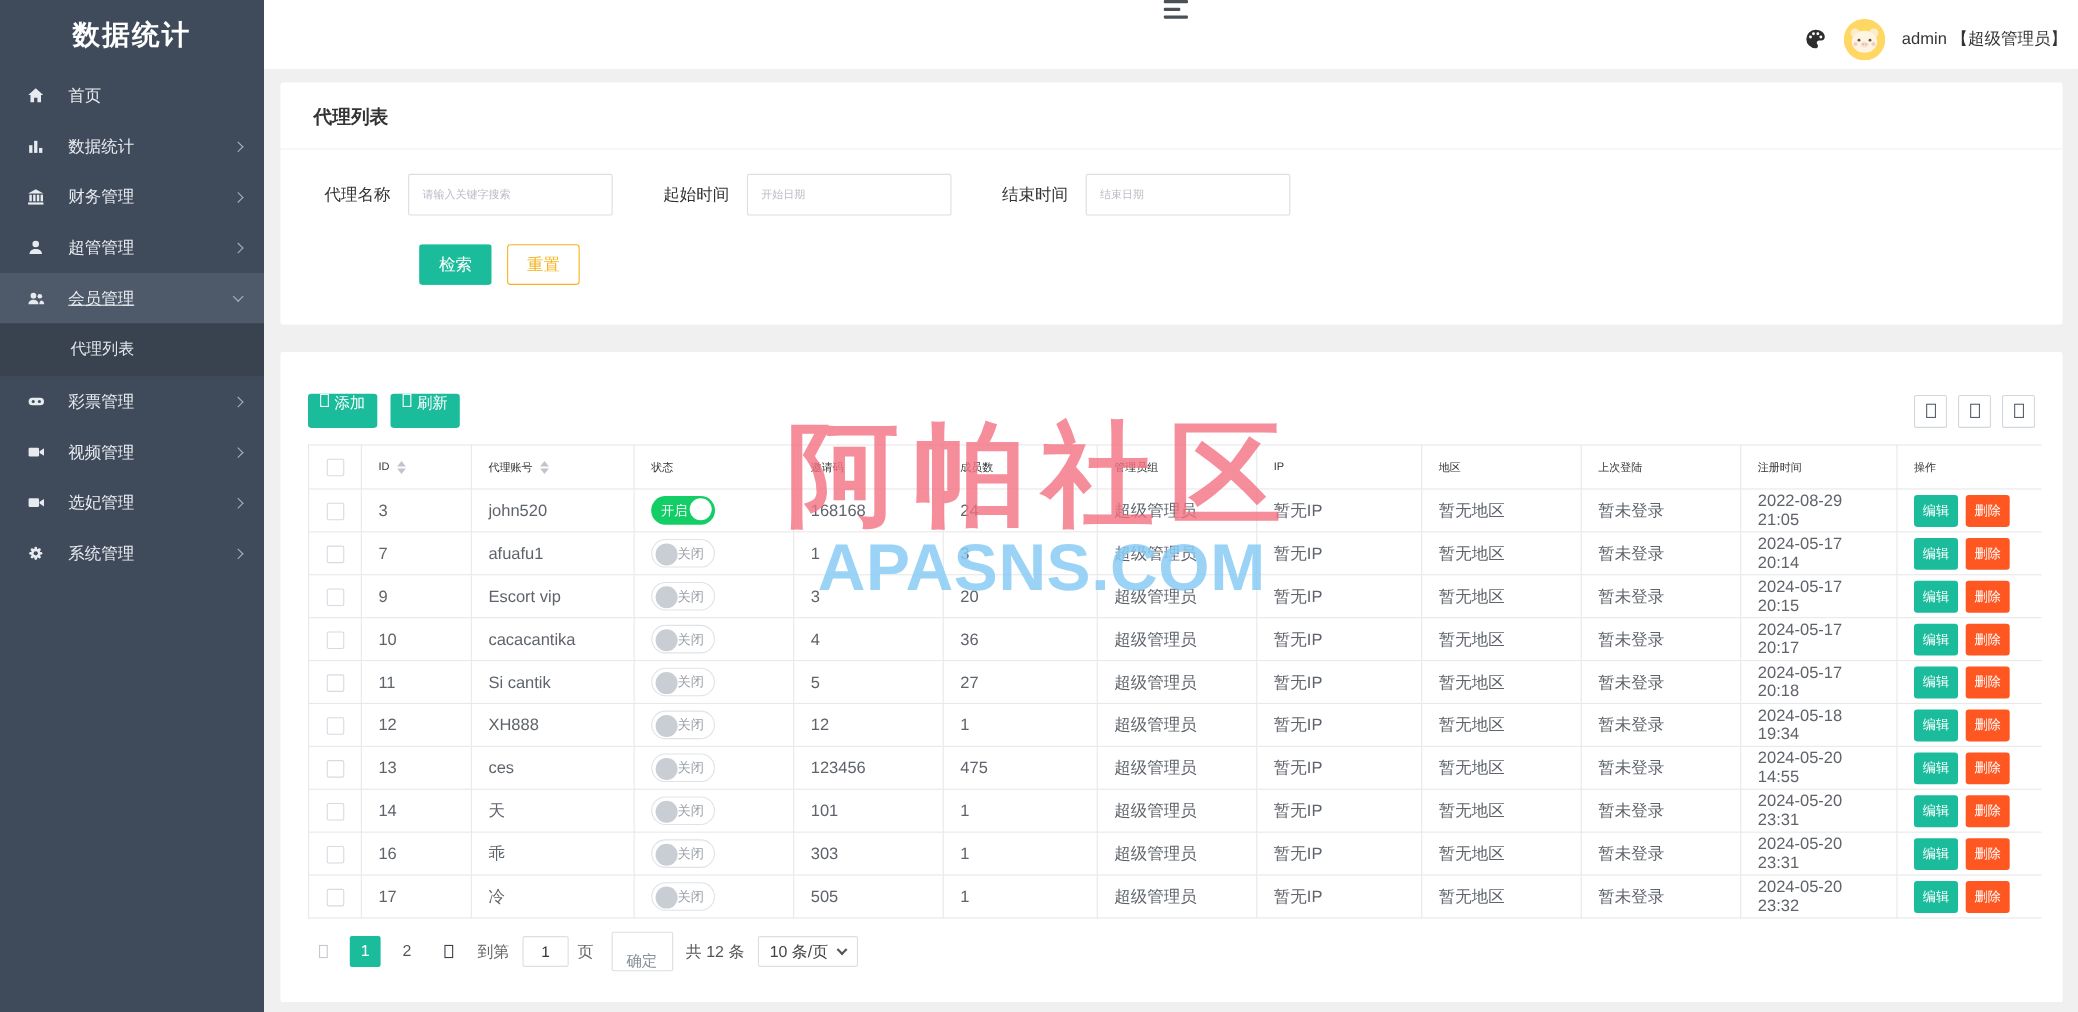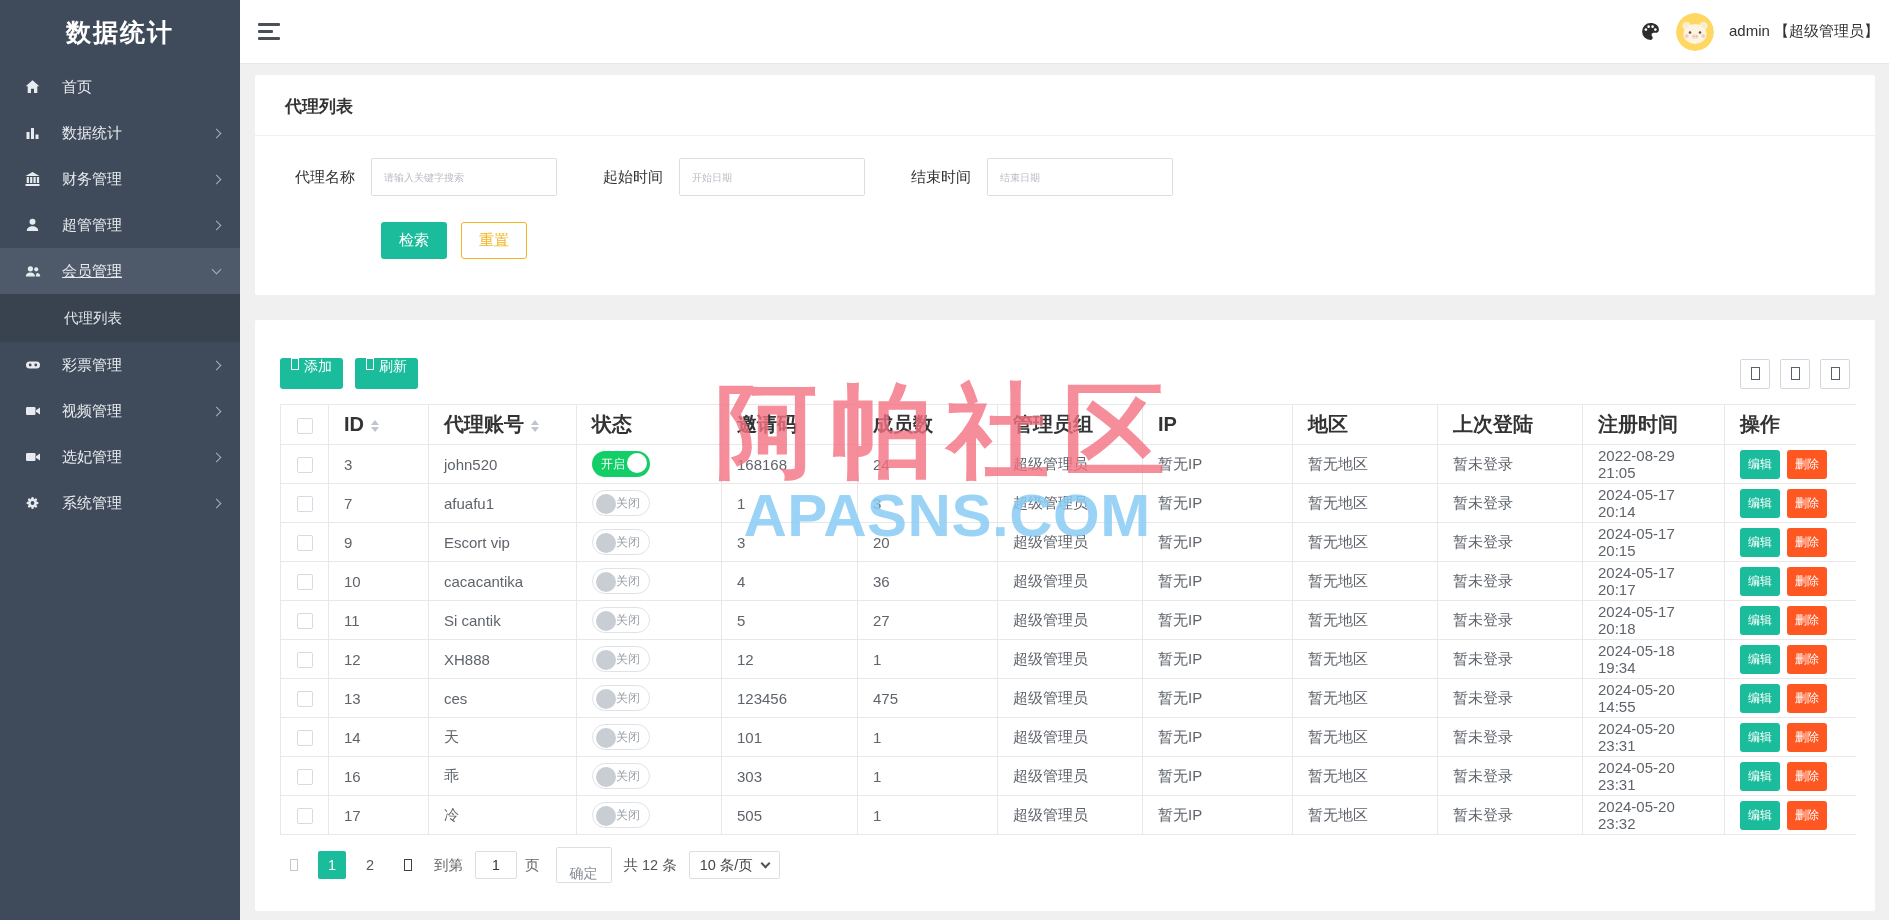--- a/index.html
+++ b/index.html
@@ -14,21 +14,21 @@
   .mi-icon { width:18px; height:16px; display:flex; align-items:center; }
   .mi-label { margin-left:20px; flex:1; }
   .chev { width:7px; height:7px; border-right:1.6px solid #a8b0bb; border-bottom:1.6px solid #a8b0bb; transform:rotate(-45deg); }
   .chev.down { transform:rotate(45deg); margin-top:-3px; }
   .submenu { background:#39434f; padding:4px 0; }
   .submenu-item { height:40px; line-height:40px; padding-left:64px; font-size:14.5px; color:#e2e6ec; cursor:pointer; }
   .copyright { margin:58px 24px 0; font-size:14px; color:#99a2ae; line-height:24px; }
 
   
   .main { flex:1; display:flex; flex-direction:column; min-width:0; }
-  .topbar { height:64px; background:#fff; border-bottom:1px solid #e8e8e8; display:flex; align-items:center; padding:0 10px 0 18px; flex-shrink:0; }
+  .topbar { height:64px; background:#fff; border-bottom:1px solid #e8e8e8; display:flex; align-items:center; padding:0 10px 0 18px; flex-shrink:0;flex-direction:column; }
   .hamburger { width:22px; cursor:pointer; }
   .hamburger span { display:block; height:2.5px; background:#4a5058; margin-bottom:4.5px; border-radius:1px; }
   .hamburger span:nth-child(2) { width:70%; }
   .hamburger span:last-child { margin-bottom:0; }
   .topbar-right { margin-left:auto; display:flex; align-items:center; gap:15px; }
   .palette-btn { cursor:pointer; display:flex; }
   .avatar { width:38px; height:38px; border-radius:50%; overflow:hidden; cursor:pointer; flex-shrink:0; }
   .admin-label { font-size:15px; color:#333; white-space:nowrap; cursor:pointer; }
 
   .content { flex:1; background:#f0f0f0; padding:11px 14px 0 15px; position:relative; overflow:hidden; }
@@ -51,21 +51,21 @@
   
   .table-card { padding:38px 25px 28px; position:relative; }
   .table-toolbar { display:flex; align-items:center; margin-bottom:15px; }
   .btn-sm-teal { height:31px; padding:0 11px; background:#1abc9c; color:#fff; border:none; border-radius:3px; font-size:14px; display:flex; align-items:flex-start; gap:5px; margin-right:12px; cursor:pointer; font-family:"Liberation Sans",sans-serif; }
   .tool-right { margin-left:auto; display:flex; gap:10px; }
   .icon-box { width:30px; height:30px; border:1px solid #d4d7dc; border-radius:2px; background:#fff; display:flex; align-items:center; justify-content:center; color:#57606e; cursor:pointer; }
   .tofu { width:9px; height:13px; border:1.5px solid currentColor; display:inline-block; }
   .tofu.sm { width:8px; height:12px; }
 
   table.grid { width:100%; border-collapse:collapse; table-layout:fixed; }
-  .grid th { height:40px; border:1px solid #e8e8e8; padding:0 15px; font-size:20px; color:#333; text-align:left; font-weight:bold; background:#fff; }
+  .grid th { height:40px; border:1px solid #e8e8e8; padding:0 15px; font-size:10px; color:#333; text-align:left; font-weight:normal; background:#fff; }
   .grid td { height:39px; border:1px solid #e8e8e8; padding:0 15px; font-size:15px; color:#5f646b; background:#fff; }
   .grid th:last-child, .grid td:last-child { border-right:none; }
   .grid .c-check { text-align:center; padding:0; }
   .cb { width:16px; height:16px; border:1px solid #d6dae1; border-radius:2px; background:#fff; display:inline-block; vertical-align:middle; cursor:pointer; }
   .sort { display:inline-flex; flex-direction:column; margin-left:7px; vertical-align:middle; gap:2px; }
   .sort i { display:block; width:0; height:0; border-left:4px solid transparent; border-right:4px solid transparent; }
   .sort .up { border-bottom:5px solid #c0c4cc; }
   .sort .dn { border-top:5px solid #c0c4cc; }
 
   .toggle { width:58px; height:26px; border-radius:13px; display:inline-flex; align-items:center; position:relative; font-size:12px; cursor:pointer; vertical-align:middle; }

